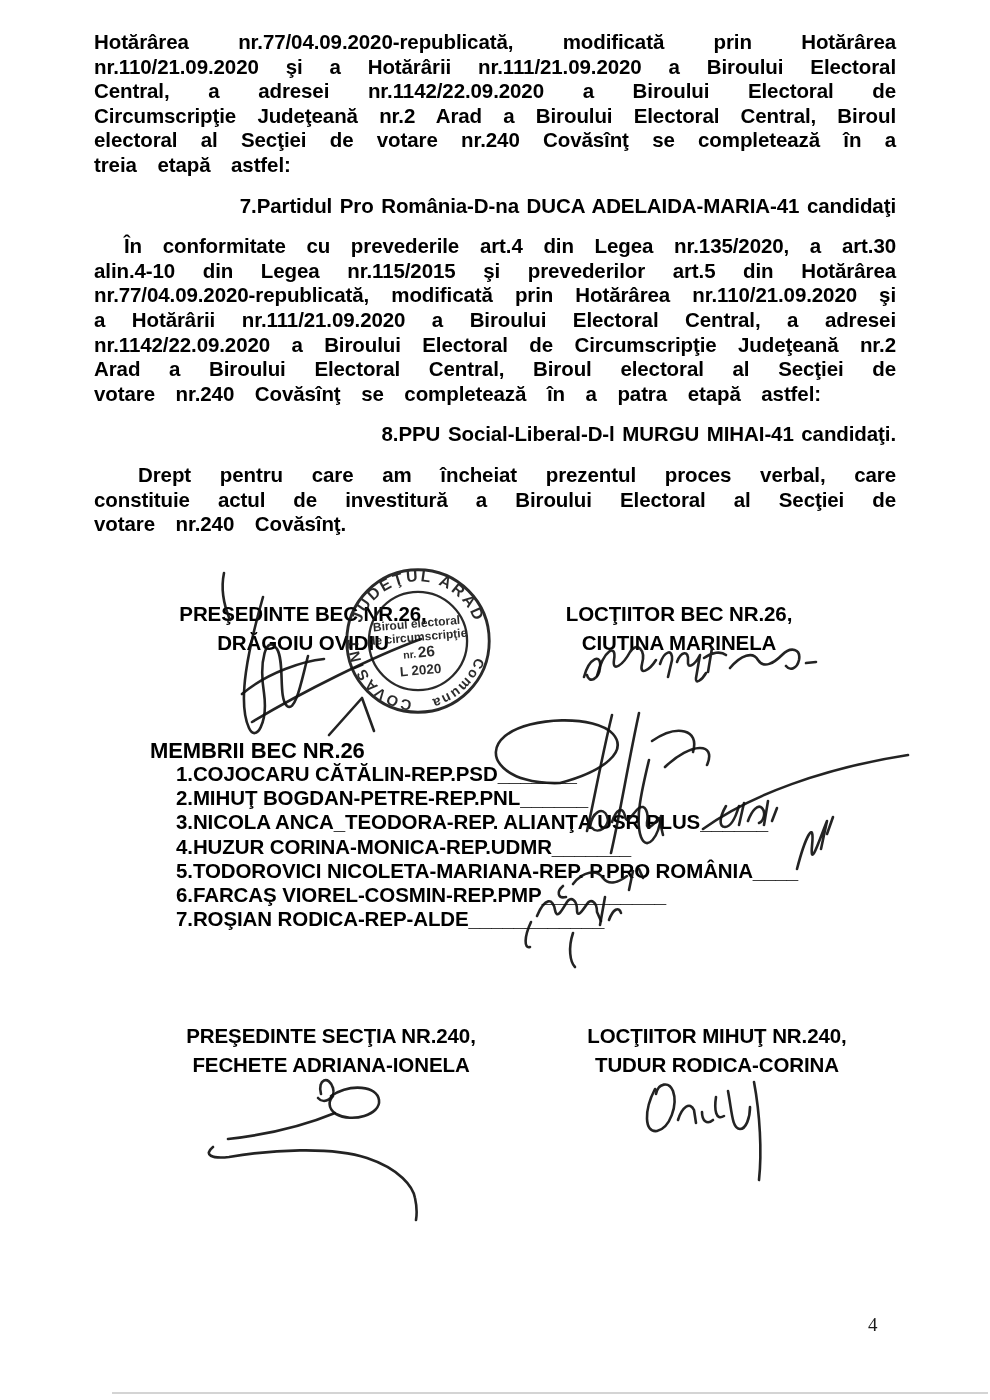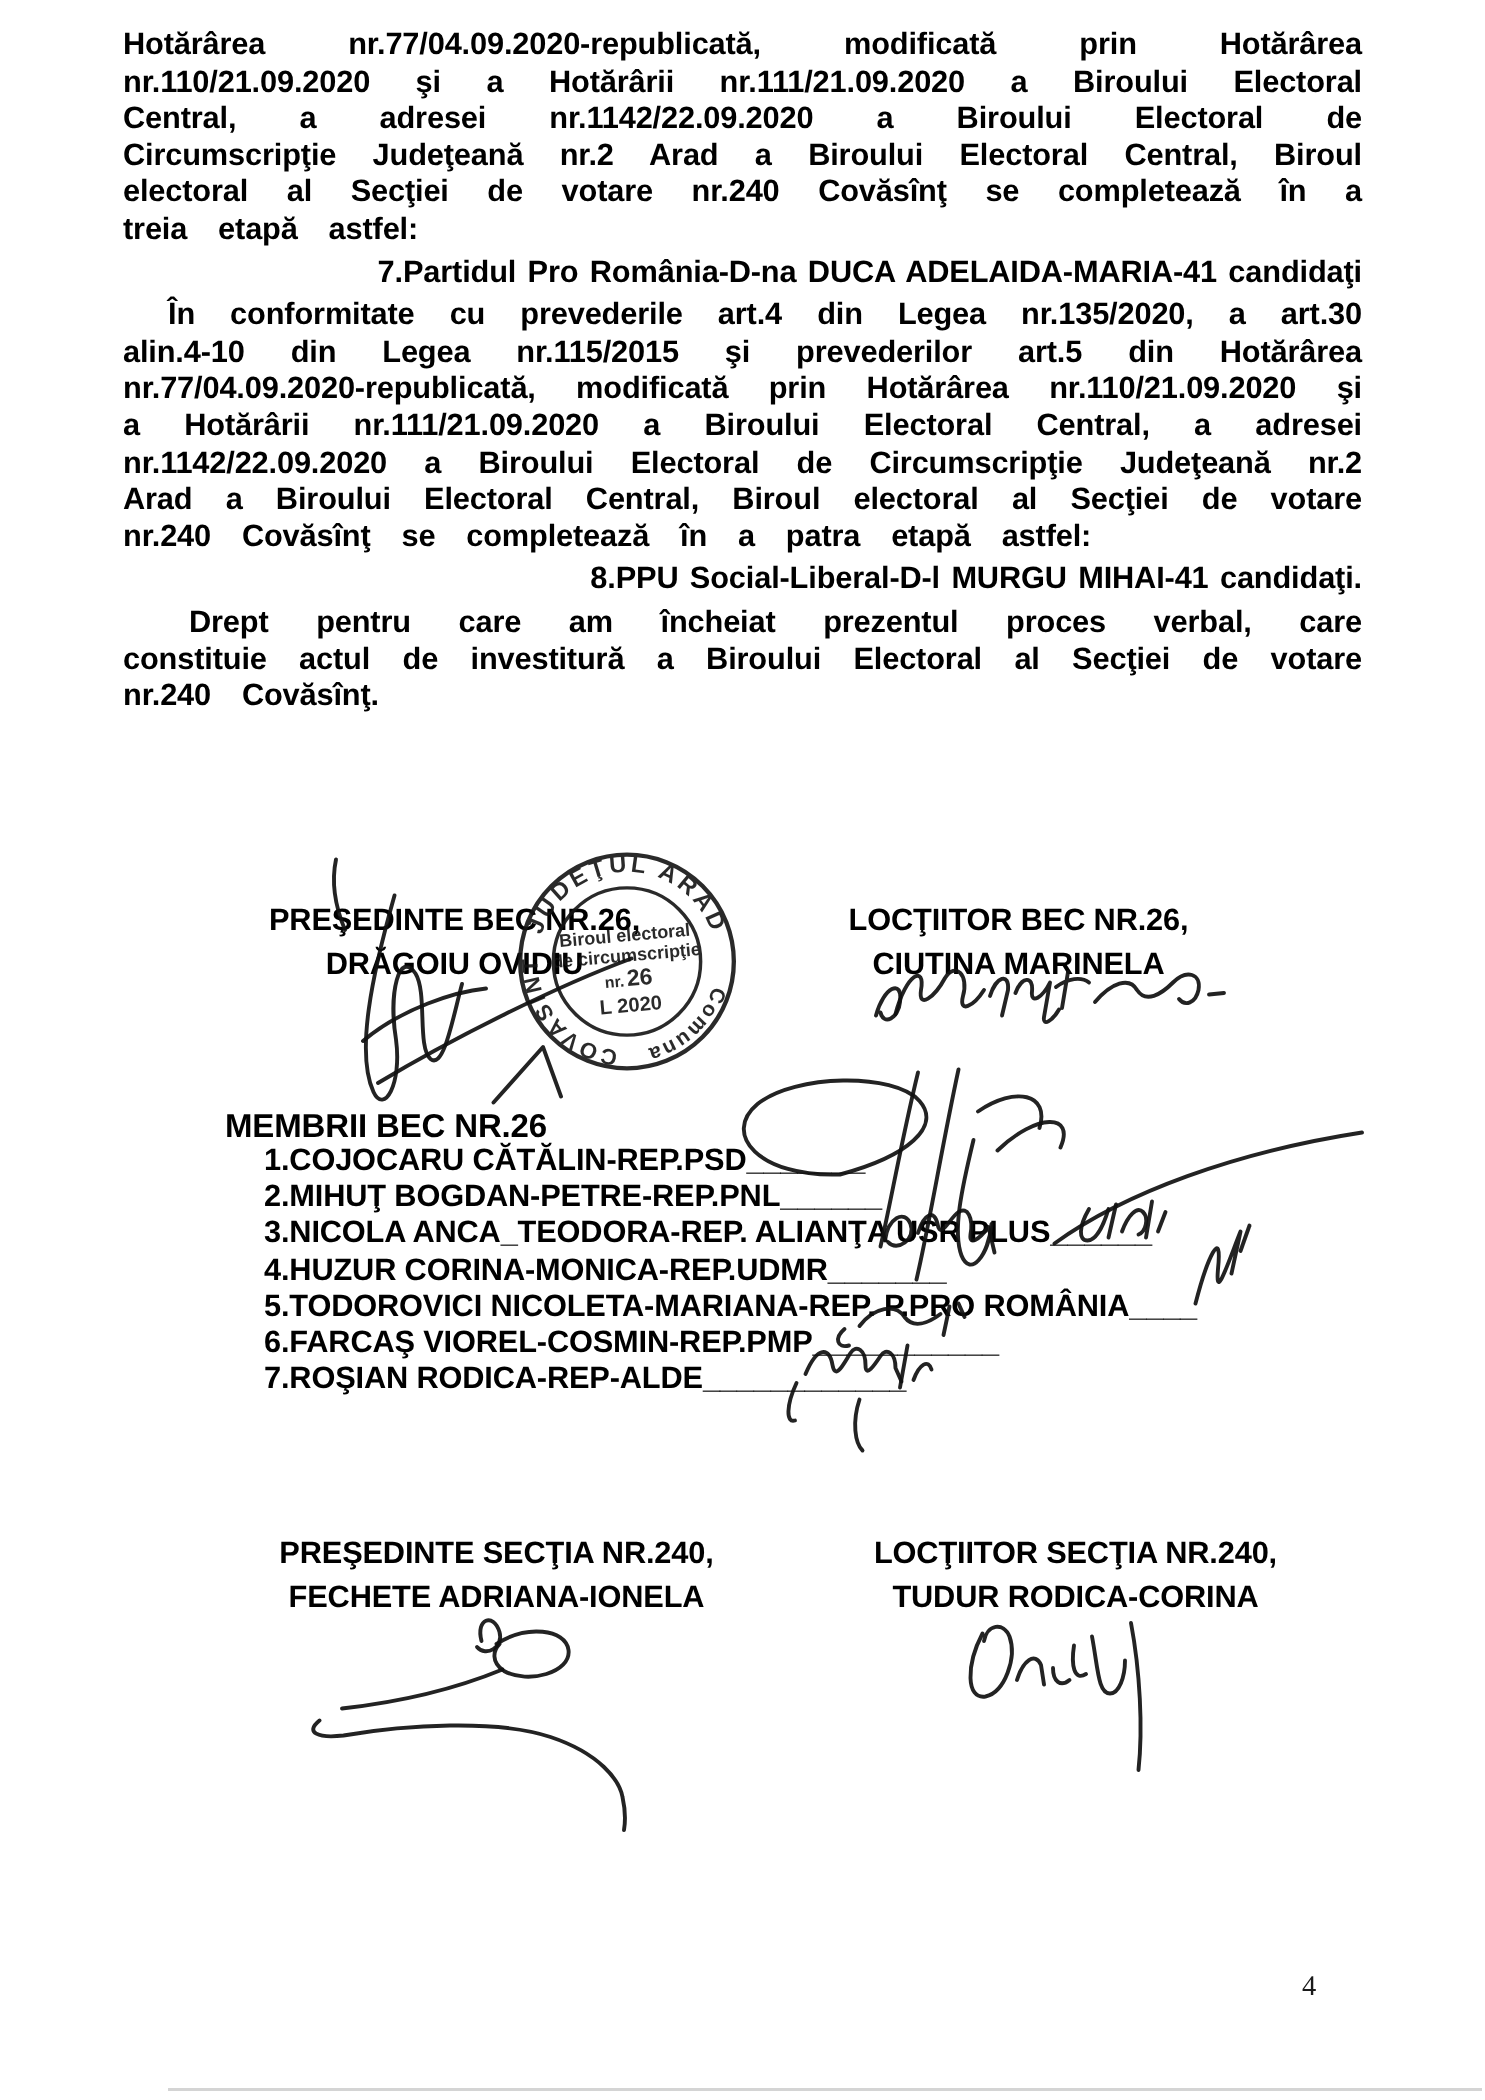--- a/index.html
+++ b/index.html
@@ -11,21 +11,21 @@
     font-family:"Liberation Sans",sans-serif;
     color:#000;
   }
   
   .body-text{
     position:absolute;left:78px;top:14px;width:834px;
     font-size:20.5px;font-weight:bold;line-height:24.6px;
     letter-spacing:-0.1px;word-spacing:15px;
     text-align:justify;
   }
-  .body-text p{margin:4px;padding:0;}
+  .body-text p{margin:16px;padding:0;}
   .indent-sm{text-indent:30px;}
   .indent-md{text-indent:44px;}
   .oneline{text-align:right;word-spacing:2px;}
   
   .sig-block{
     position:absolute;
     font-size:20.5px;font-weight:bold;line-height:28.5px;
     text-align:center;letter-spacing:-0.1px;white-space:nowrap;margin-left:36px;
   }
   
@@ -113,21 +113,21 @@
     <div>5.TODOROVICI NICOLETA-MARIANA-REP. P.PRO ROMÂNIA____</div>
     <div>6.FARCAŞ VIOREL-COSMIN-REP.PMP___________</div>
     <div>7.ROŞIAN RODICA-REP-ALDE____________</div>
   </div>
 
   <div class="sig-block" style="left:134px;top:1022px;width:322px;">
     <div>PREŞEDINTE SECŢIA NR.240,</div>
     <div>FECHETE ADRIANA-IONELA</div>
   </div>
   <div class="sig-block" style="left:528px;top:1022px;width:306px;">
-    <div>LOCŢIITOR SECŢIA NR.240,</div>
+    <div>LOCŢIITOR MIHUŢ NR.240,</div>
     <div>TUDUR RODICA-CORINA</div>
   </div>
 
   <svg class="sig-overlay" viewBox="0 0 990 1400">
     <g>
       <path d="M224,573 C220,592 225,608 230,620"></path>
       <path d="M263,597 C248,650 237,702 249,728 C256,743 268,723 264,693 C259,662 266,633 277,649 C285,662 278,698 287,706 C296,713 302,678 308,656"></path>
       <path d="M242,694 C268,672 304,661 324,659"></path>
       <path d="M252,722 C302,692 372,657 421,639"></path>
       <path d="M329,735 L362,698 L374,731"></path>

